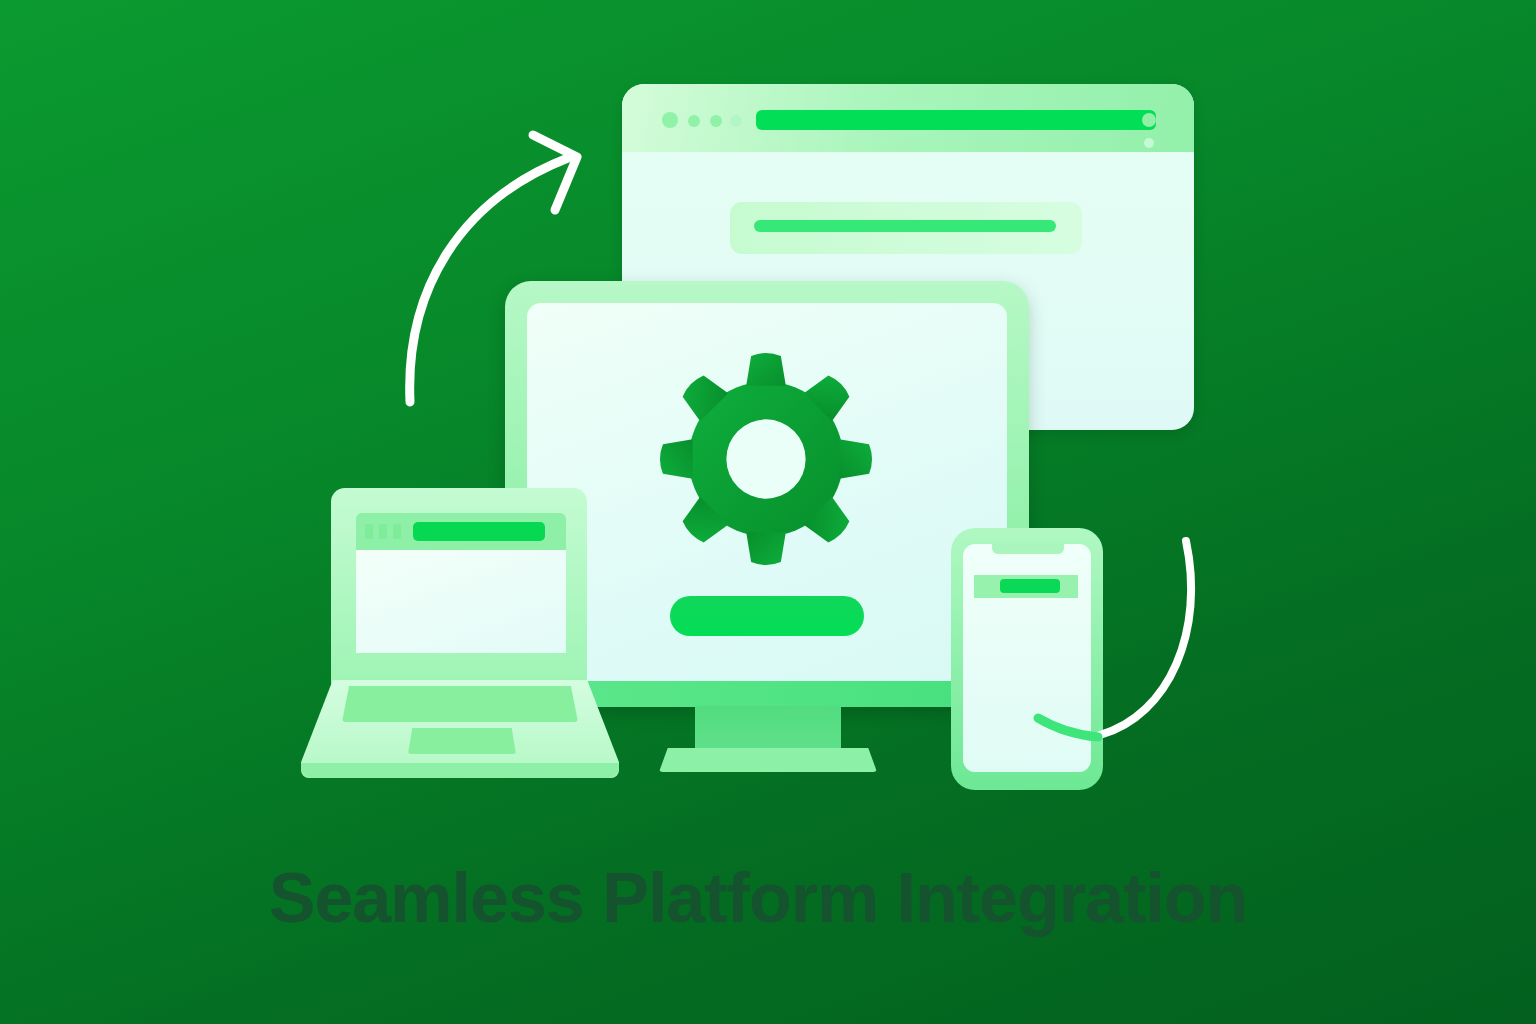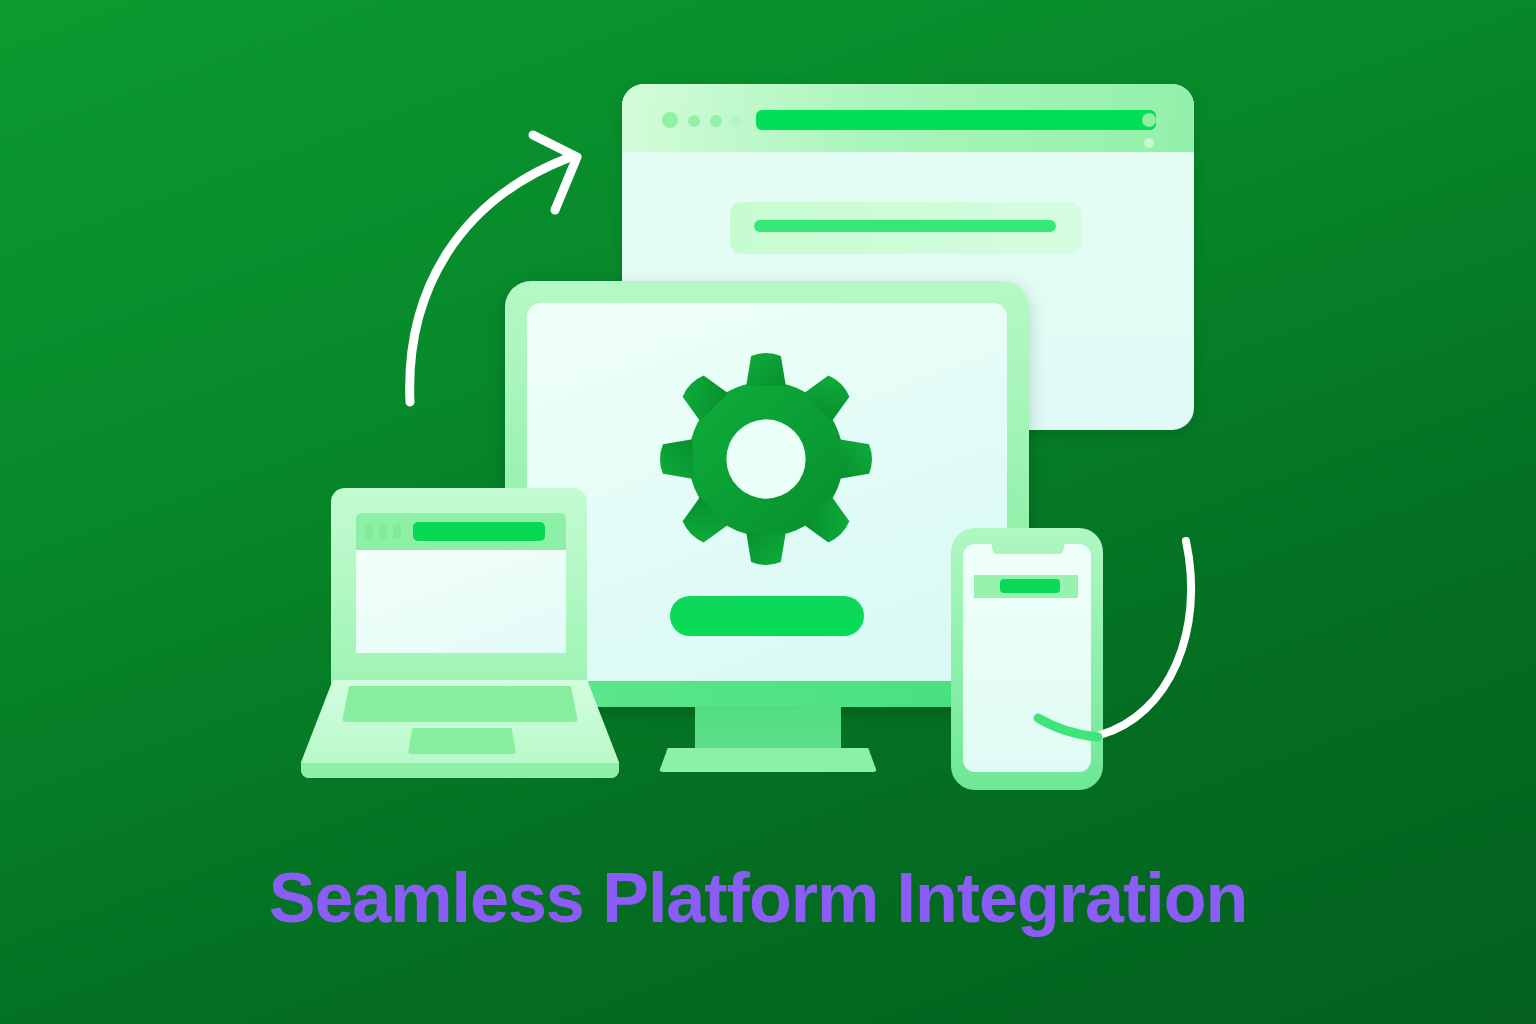--- a/index.html
+++ b/index.html
@@ -120,21 +120,21 @@
     background: linear-gradient(180deg, #f0fff9, #e0fbf5);
   }
   .phone-notch { left:992px; top:544px; width:72px; height:10px; background:#a9f5bd; border-radius:0 0 6px 6px; }
   .phone-bar { left:974px; top:575px; width:104px; height:23px; background:#96f2ad; }
   .phone-bar-fill { left:1000px; top:579px; width:60px; height:14px; border-radius:4px; background:#09d956; }
 
   .arrows { left:0; top:0; width:1536px; height:1024px; pointer-events:none; }
 
   .title {
     left:0; top:858px; width:1516px; text-align:center;
-    color:#8b5cf6; font-weight:700; font-size:70px; letter-spacing:-1px;
+    color:#14532d; font-weight:700; font-size:70px; letter-spacing:-1px;
   }
 </style>
 </head>
 <body>
 
 <div class="abs browser">
   <div class="abs browser-bar"></div>
   <div class="abs dot" style="left:40px;top:28px;width:16px;height:16px;"></div>
   <div class="abs dot" style="left:66px;top:31px;width:12px;height:12px;"></div>
   <div class="abs dot" style="left:88px;top:31px;width:12px;height:12px;"></div>

